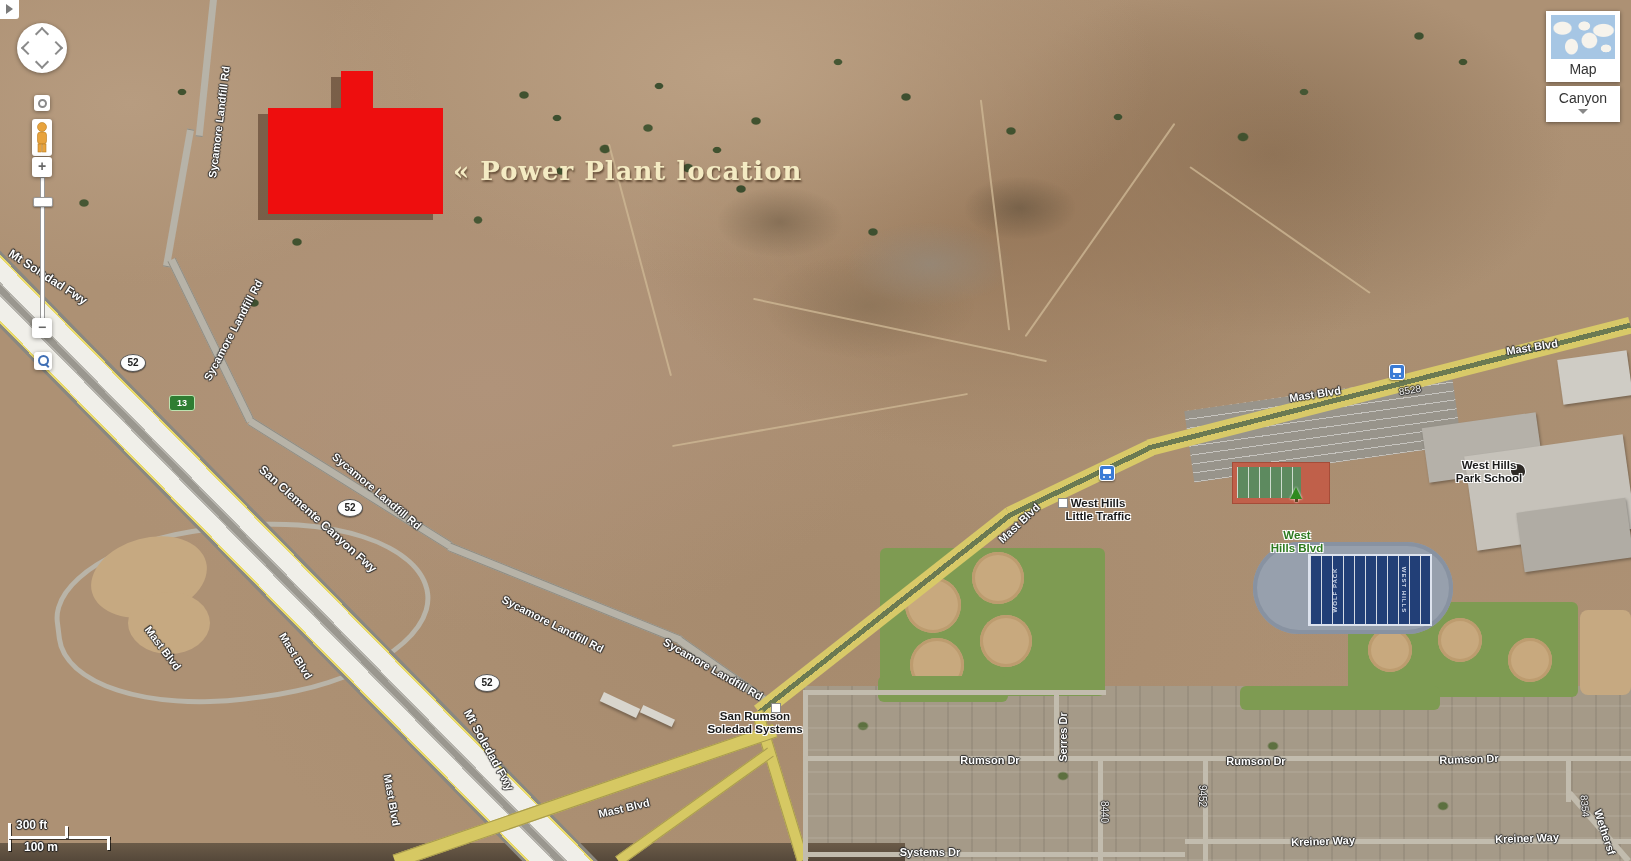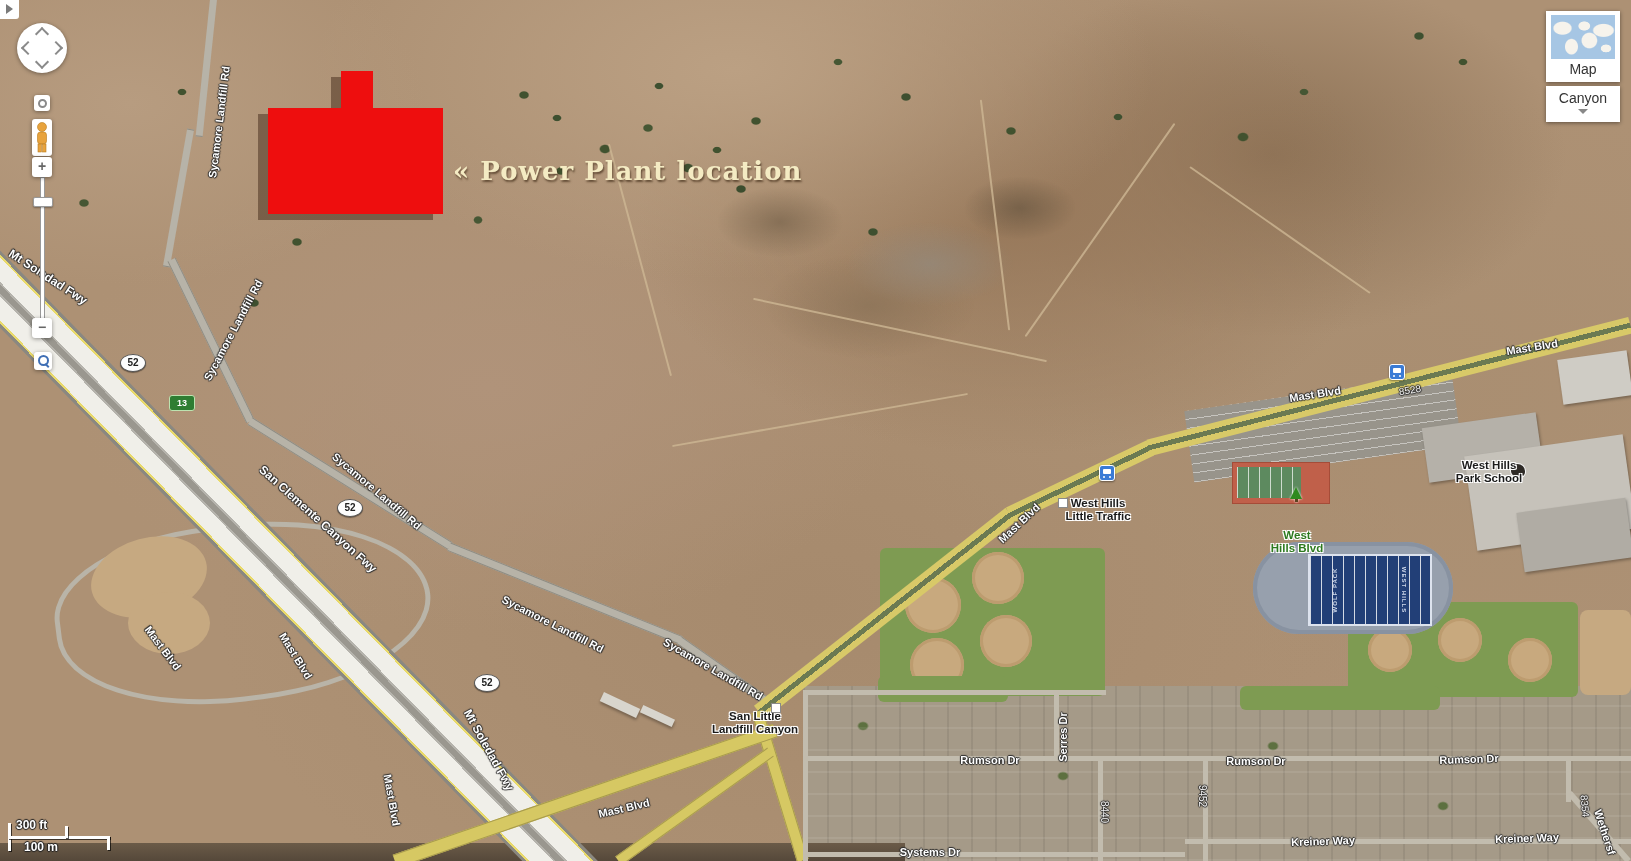--- a/index.html
+++ b/index.html
@@ -291,22 +291,22 @@
     <div class="road-label" style="left: 1323px; top: 841px; transform: translate(-50%, -50%) rotate(-2deg);">Kreiner Way</div>
     <div class="road-label" style="left: 1527px; top: 838px; transform: translate(-50%, -50%) rotate(-2deg);">Kreiner Way</div>
     <div class="road-label" style="left: 930px; top: 852px; transform: translate(-50%, -50%);">Systems Dr</div>
     <div class="road-label" style="left: 1063px; top: 737px; transform: translate(-50%, -50%) rotate(-90deg);">Serres Dr</div>
     <div class="road-label" style="left: 1605px; top: 832px; transform: translate(-50%, -50%) rotate(72deg);">Wethersf</div>
     <div class="road-label num" style="left: 1410px; top: 390px; transform: translate(-50%, -50%) rotate(-9deg);">8528</div>
     <div class="road-label num" style="left: 1104px; top: 812px; transform: translate(-50%, -50%) rotate(90deg);">8440</div>
     <div class="road-label num" style="left: 1202px; top: 796px; transform: translate(-50%, -50%) rotate(90deg);">9452</div>
     <div class="road-label num" style="left: 1585px; top: 806px; transform: translate(-50%, -50%) rotate(85deg);">8354</div>
     <div class="poi-label" style="left: 755px; top: 723px; transform: translate(-50%, -50%);">
-      <div>San Little</div>
-      <div>Landfill Canyon</div>
+      <div>San Rumson</div>
+      <div>Soledad Systems</div>
     </div>
     <div class="poi-label" style="left: 1098px; top: 510px; transform: translate(-50%, -50%);">
       <div>West Hills</div>
       <div>Little Traffic</div>
     </div>
     <div class="poi-label" style="left: 1489px; top: 472px; transform: translate(-50%, -50%);">
       <div>West Hills</div>
       <div>Park School</div>
     </div>
     <div class="poi-label green" style="left: 1297px; top: 502px; transform: translate(-50%, -50%); margin-top: 40px;">

